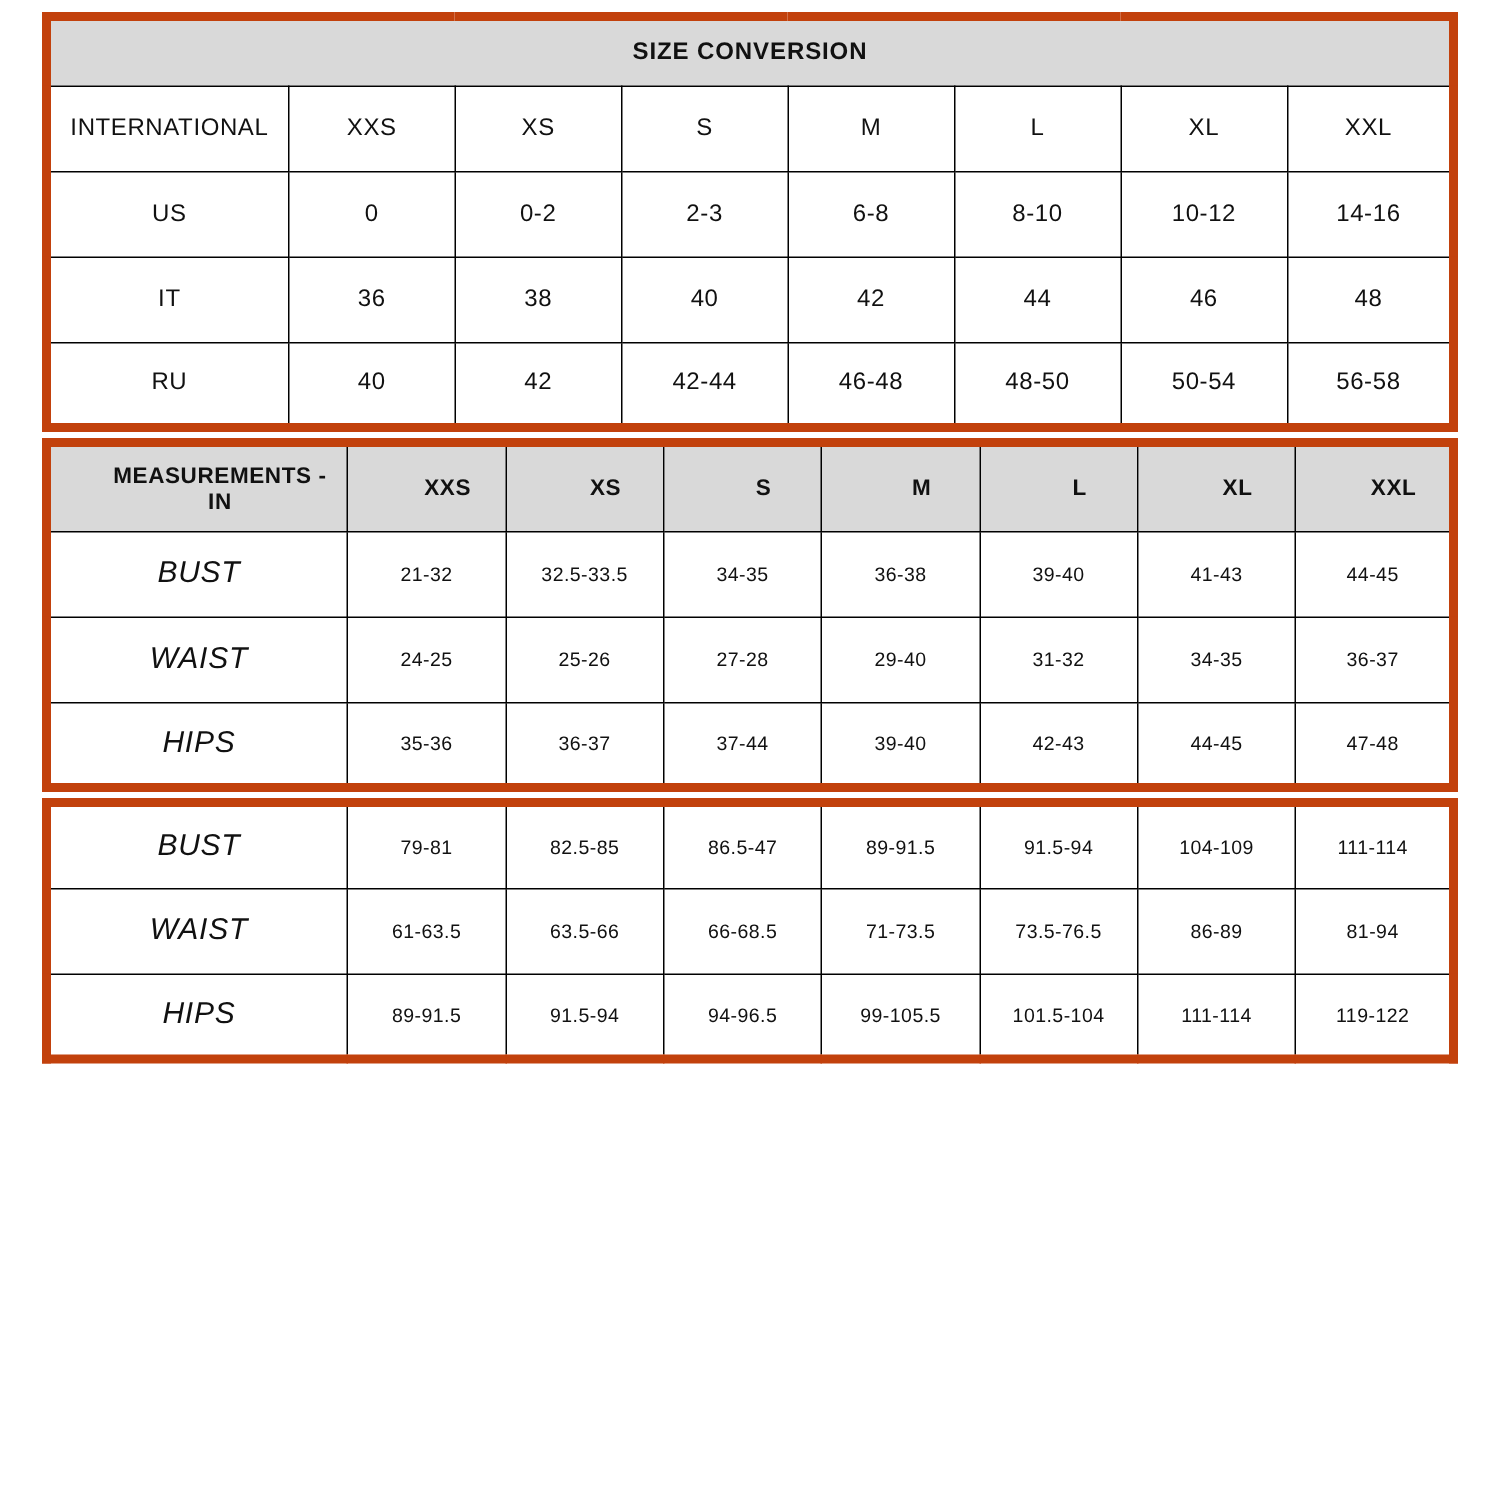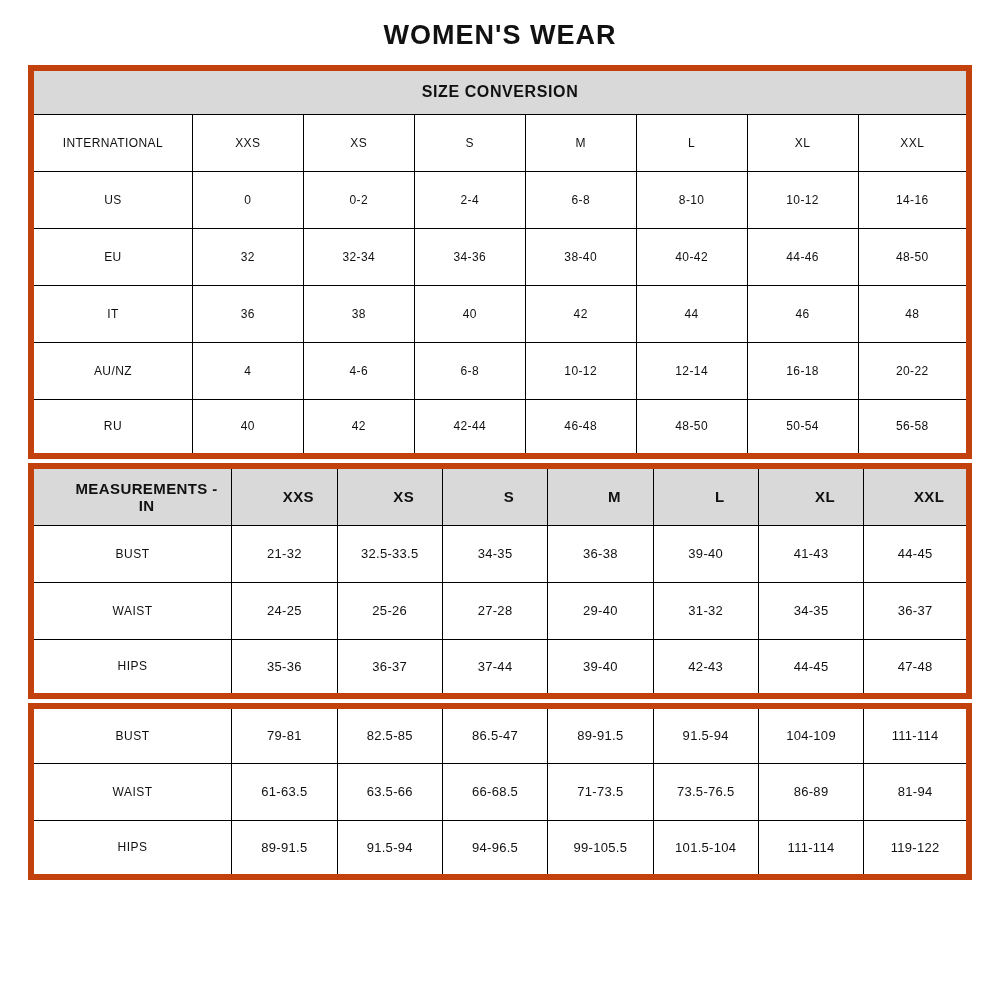--- a/index.html
+++ b/index.html
@@ -38,51 +38,51 @@
   
   .tbl-conv .table-title-cell {
     height: 46px;
     background: #d9d9d9;
     font-weight: 700;
     font-size: 16px;
     letter-spacing: 0.6px;
   }
   .tbl-conv tbody th, .tbl-conv tbody td {
     height: 57px;
-    font-size: 12px;
+    font-size: 16px;
     font-weight: 400;
     letter-spacing: 0.4px;
   }
   .tbl-conv tbody tr.plain th { background: #ffffff; font-weight: 400; }
   
   .tbl-meas tbody tr.grey th {
     height: 59px;
     background: #d9d9d9;
     font-weight: 700;
     font-size: 15px;
     letter-spacing: 0.4px;
     padding-left: 32px;
   }
   .tbl-meas tbody td {
     height: 57px;
     font-size: 13px;
     font-weight: 400;
     letter-spacing: 0.3px;
   }
   .tbl-meas tbody td.first {
-    font-size: 12px;
+    font-size: 20px;
     letter-spacing: 0.5px;
+    font-style: italic;
   }
 </style>
 </head>
 <body>
 
 <div class="page">
 
-  <h1 class="page-title">WOMEN'S WEAR</h1>
 
   <table class="tbl-conv">
     <colgroup>
       <col style="width:17.2%">
       <col style="width:11.83%">
         <col style="width:11.83%">
         <col style="width:11.83%">
       <col style="width:11.83%">
         <col style="width:11.83%">
         <col style="width:11.83%">
@@ -101,55 +101,35 @@
           <th>S</th>
           <th>M</th>
           <th>L</th>
           <th>XL</th>
           <th>XXL</th>
         </tr>
         <tr>
           <td class="first">US</td>
           <td>0</td>
           <td>0-2</td>
-          <td>2-4</td>
+          <td>2-3</td>
           <td>6-8</td>
           <td>8-10</td>
           <td>10-12</td>
           <td>14-16</td>
-        </tr>
-        <tr>
-          <td class="first">EU</td>
-          <td>32</td>
-          <td>32-34</td>
-          <td>34-36</td>
-          <td>38-40</td>
-          <td>40-42</td>
-          <td>44-46</td>
-          <td>48-50</td>
         </tr>
         <tr>
           <td class="first">IT</td>
           <td>36</td>
           <td>38</td>
           <td>40</td>
           <td>42</td>
           <td>44</td>
           <td>46</td>
           <td>48</td>
-        </tr>
-        <tr>
-          <td class="first">AU/NZ</td>
-          <td>4</td>
-          <td>4-6</td>
-          <td>6-8</td>
-          <td>10-12</td>
-          <td>12-14</td>
-          <td>16-18</td>
-          <td>20-22</td>
         </tr>
         <tr>
           <td class="first">RU</td>
           <td>40</td>
           <td>42</td>
           <td>42-44</td>
           <td>46-48</td>
           <td>48-50</td>
           <td>50-54</td>
           <td>56-58</td>

